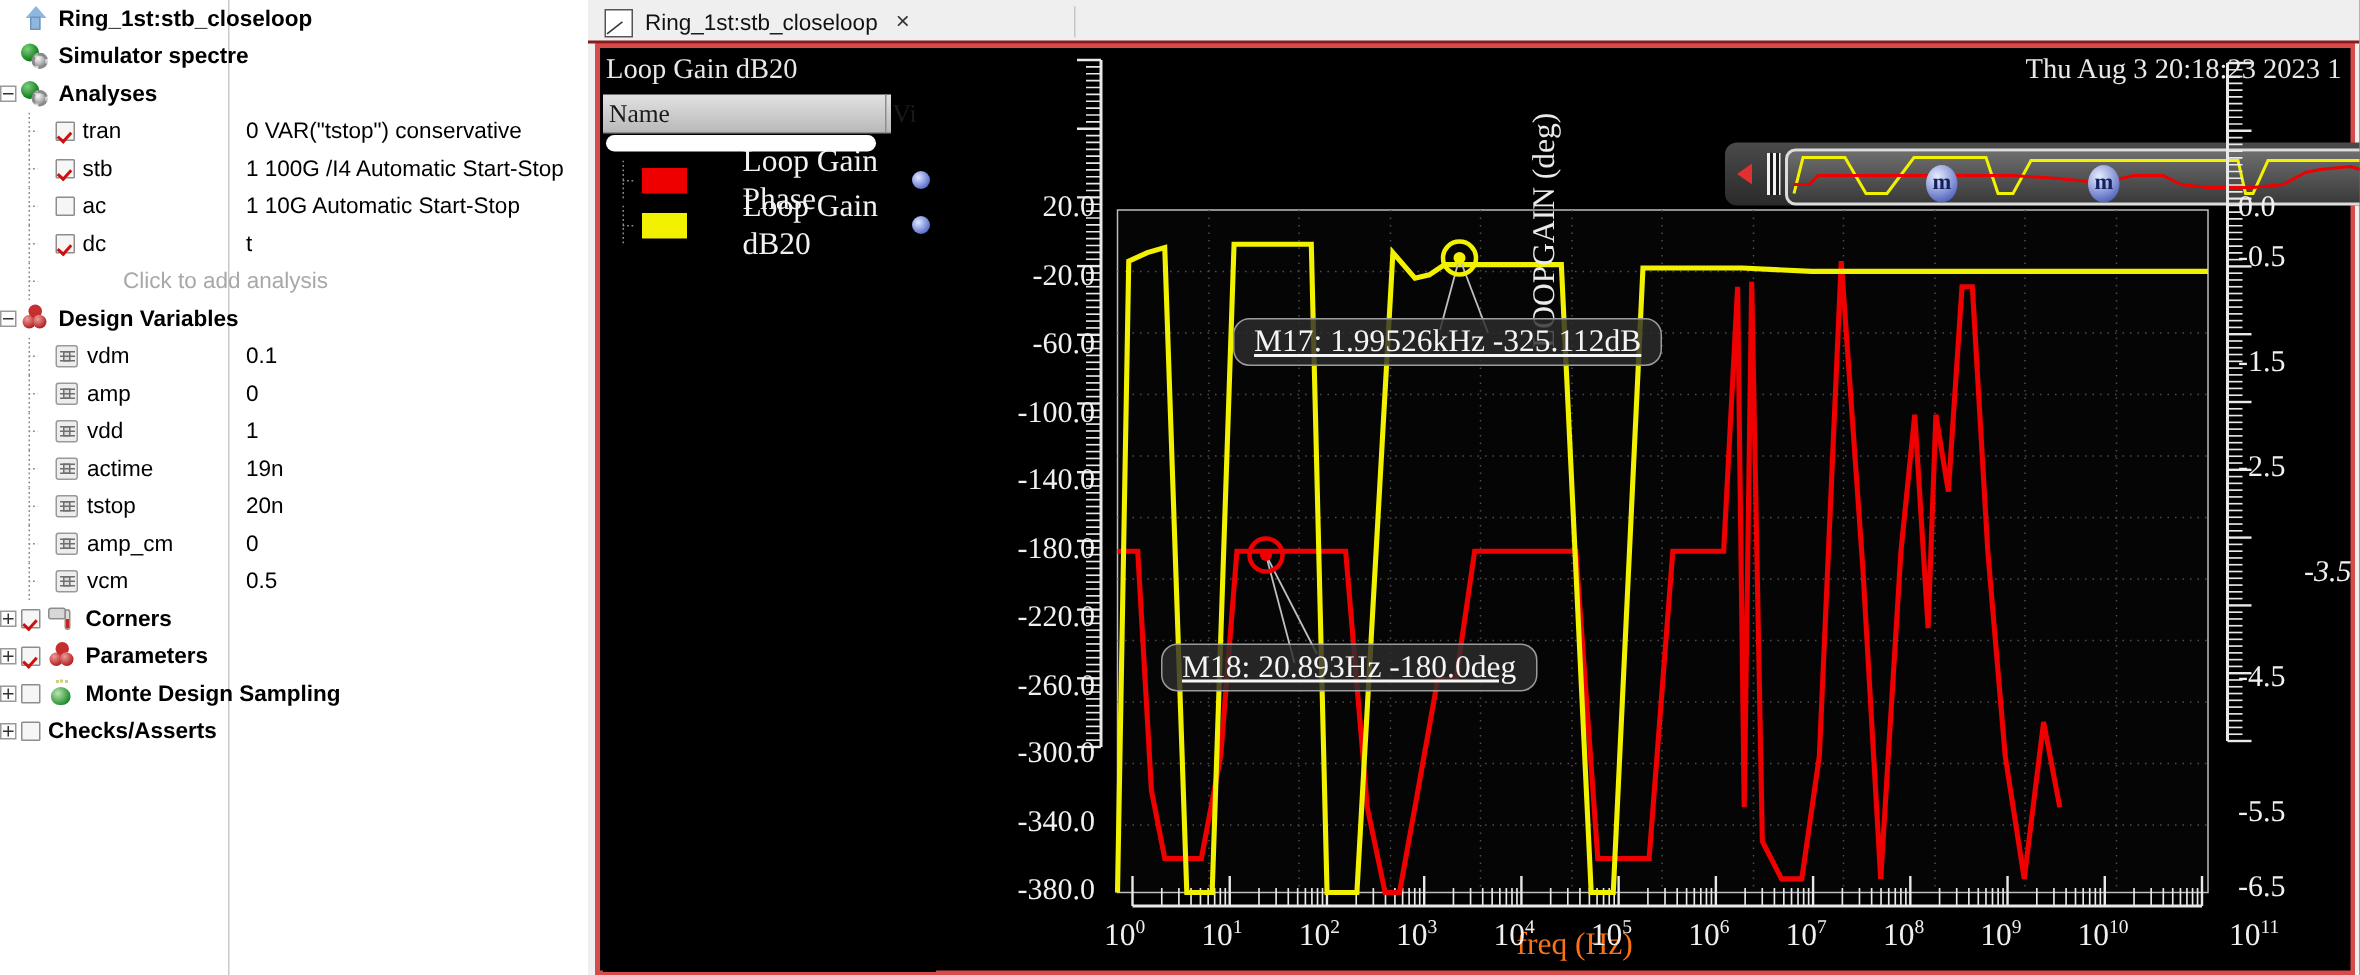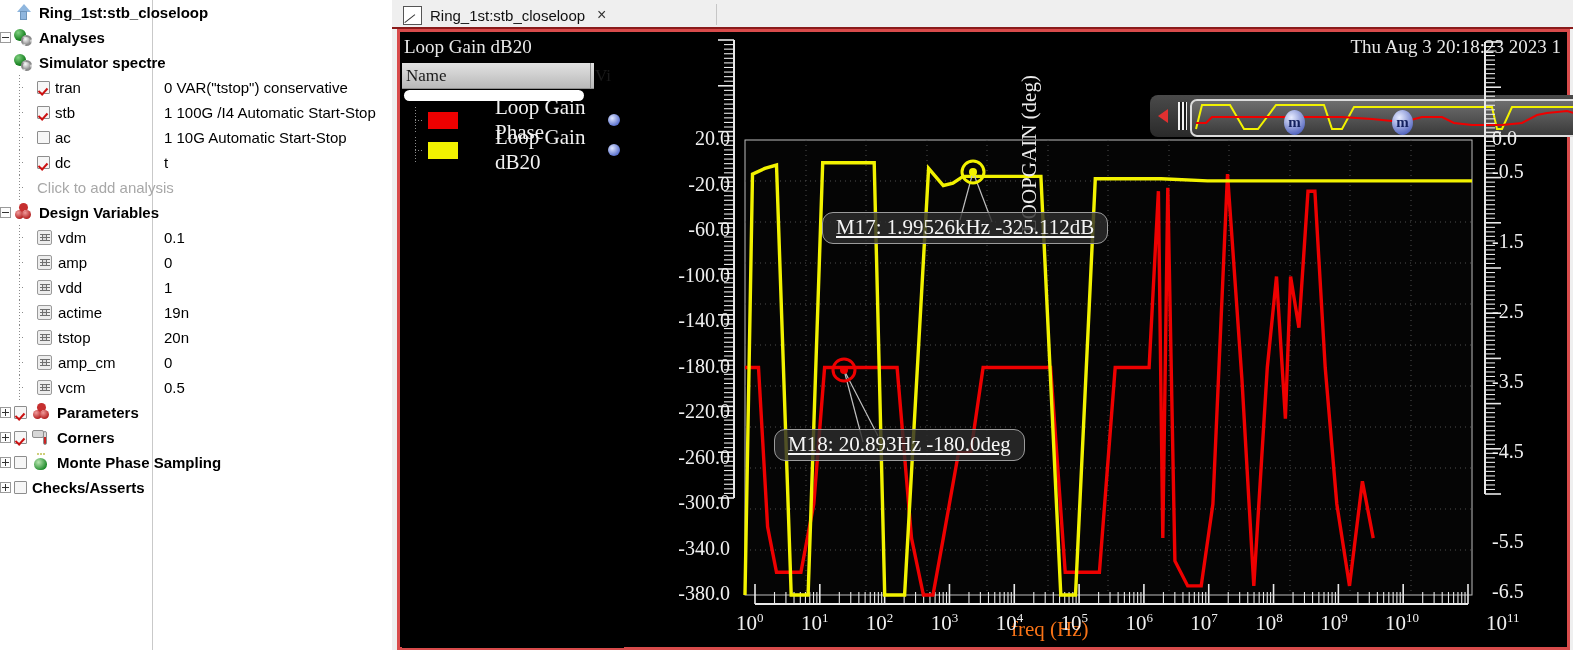--- a/index.html
+++ b/index.html
@@ -111,21 +111,21 @@
   .ico-mc:before{
     content:"";position:absolute;left:2px;top:5px;width:13px;height:12px;border-radius:50% 50% 45% 45%;
     background:radial-gradient(circle at 35% 35%,#b9e6b1,#1d8a2a 75%);
   }
   .ico-mc:after{
     content:"";position:absolute;left:5px;top:0px;width:8px;height:5px;
     border-top:2px dotted #cfcf7a;
   }
   .t-name{display:inline-block;}
   .t-value{display:inline-block;}
-  .muted{color:#a8a8a8;}
+  .muted{color:#a8a8a8;margin-left:45px;}
   .bold{font-weight:bold;}
   .vline{
     position:absolute;left:152px;top:0;bottom:0;width:1px;background:#c9c9c9;
   }
   
   #right-wrap{
     position:absolute;left:392px;top:0;width:1181px;height:650px;
     background:#efefef;
   }
   #tab-strip{
@@ -260,31 +260,31 @@
 
 <div id="tree-panel">
   <div class="vline"></div>
   <div id="tree-rows">
       <div class="tree-row">
         <span class="expander hidden"></span>
         <span class="ico ico-arrow"></span>
         <span class="t-name bold">Ring_1st:stb_closeloop</span>
       </div>
       <div class="tree-row">
+        <span class="expander hidden"></span>
+        <span class="ico ico-sim"></span>
+        <span class="t-name bold">Simulator  spectre</span>
+      </div>
+      <div class="tree-row">
         <span class="expander"></span>
         <span class="ico ico-sim"></span>
         <span class="t-name bold">Analyses</span>
       </div>
       <div class="tree-row">
         <span class="expander hidden"></span>
-        <span class="ico ico-sim"></span>
-        <span class="t-name bold">Simulator  spectre</span>
-      </div>
-      <div class="tree-row">
-        <span class="expander hidden"></span>
         <span class="dotline stub"></span>
         <span style="width: 12px; flex: 0 0 auto;"></span>
         <span class="cbox checked"></span>
         <span class="t-name">tran</span>
         <span class="t-value" style="position: absolute; left: 164px;">0 VAR("tstop") conservative</span>
       </div>
       <div class="tree-row">
         <span class="expander hidden"></span>
         <span class="dotline stub"></span>
         <span style="width: 12px; flex: 0 0 auto;"></span>
@@ -367,38 +367,38 @@
         <span class="t-name">amp_cm</span>
         <span class="t-value" style="position: absolute; left: 164px;">0</span>
       </div>
       <div class="tree-row">
         <span class="expander hidden"></span>
         <span class="dotline stub"></span>
         <span style="width: 12px; flex: 0 0 auto;"></span>
         <span class="ico ico-var"></span>
         <span class="t-name">vcm</span>
         <span class="t-value" style="position: absolute; left: 164px;">0.5</span>
+      </div>
+      <div class="tree-row">
+        <span class="expander plus"></span>
+        <span class="cbox checked"></span>
+        <span class="ico ico-corner"></span>
+        <span class="t-name bold">Corners</span>
       </div>
       <div class="tree-row">
         <span class="expander plus"></span>
         <span class="cbox checked"></span>
         <span class="ico ico-mol"></span>
         <span class="t-name bold">Parameters</span>
       </div>
       <div class="tree-row">
         <span class="expander plus"></span>
-        <span class="cbox checked"></span>
-        <span class="ico ico-corner"></span>
-        <span class="t-name bold">Corners</span>
-      </div>
-      <div class="tree-row">
-        <span class="expander plus"></span>
         <span class="cbox"></span>
         <span class="ico ico-mc"></span>
-        <span class="t-name bold">Monte Phase Sampling</span>
+        <span class="t-name bold">Monte Design Sampling</span>
       </div>
       <div class="tree-row">
         <span class="expander plus"></span>
         <span class="cbox"></span>
         <span class="t-name bold">Checks/Asserts</span>
       </div>
     </div>
 </div>
 
 <div id="right-wrap">
@@ -833,21 +833,21 @@
         <div class="ytick-l" style="right: 843px; top: 413.5px;">-260.0</div>
         <div class="ytick-l" style="right: 843px; top: 459px;">-300.0</div>
         <div class="ytick-l" style="right: 843px; top: 504.5px;">-340.0</div>
         <div class="ytick-l" style="right: 843px; top: 550px;">-380.0</div>
       </div>
       <div id="ylabels-right" style="position: absolute; left: 0px; top: 0px; width: 1173px; height: 621px;">
         <div class="ytick-r" style="left: 1092px; top: 95px;">0.0</div>
         <div class="ytick-r" style="left: 1092px; top: 127.76px;">-0.5</div>
         <div class="ytick-r" style="left: 1092px; top: 197.83px;">-1.5</div>
         <div class="ytick-r" style="left: 1092px; top: 267.9px;">-2.5</div>
-        <div class="ytick-r" style="left: 1092px; top: 337.97px;">-3.5</div>
+        <div class="ytick-r" style="left: 1136px; top: 337.97px; font-style: italic;">-3.5</div>
         <div class="ytick-r" style="left: 1092px; top: 408.04px;">-4.5</div>
         <div class="ytick-r" style="left: 1092px; top: 478.11px; margin-top: 20px;">-5.5</div>
         <div class="ytick-r" style="left: 1092px; top: 548.18px;">-6.5</div>
       </div>
       <div id="xlabels" style="position: absolute; left: 0px; top: 0px; width: 1173px; height: 621px;">
         <div class="xtick" style="left: 336px; top: 578px;"><span>10</span><sup>0</sup></div>
         <div class="xtick" style="left: 400.909px; top: 578px;"><span>10</span><sup>1</sup></div>
         <div class="xtick" style="left: 465.818px; top: 578px;"><span>10</span><sup>2</sup></div>
         <div class="xtick" style="left: 530.727px; top: 578px;"><span>10</span><sup>3</sup></div>
         <div class="xtick" style="left: 595.636px; top: 578px;"><span>10</span><sup>4</sup></div>

